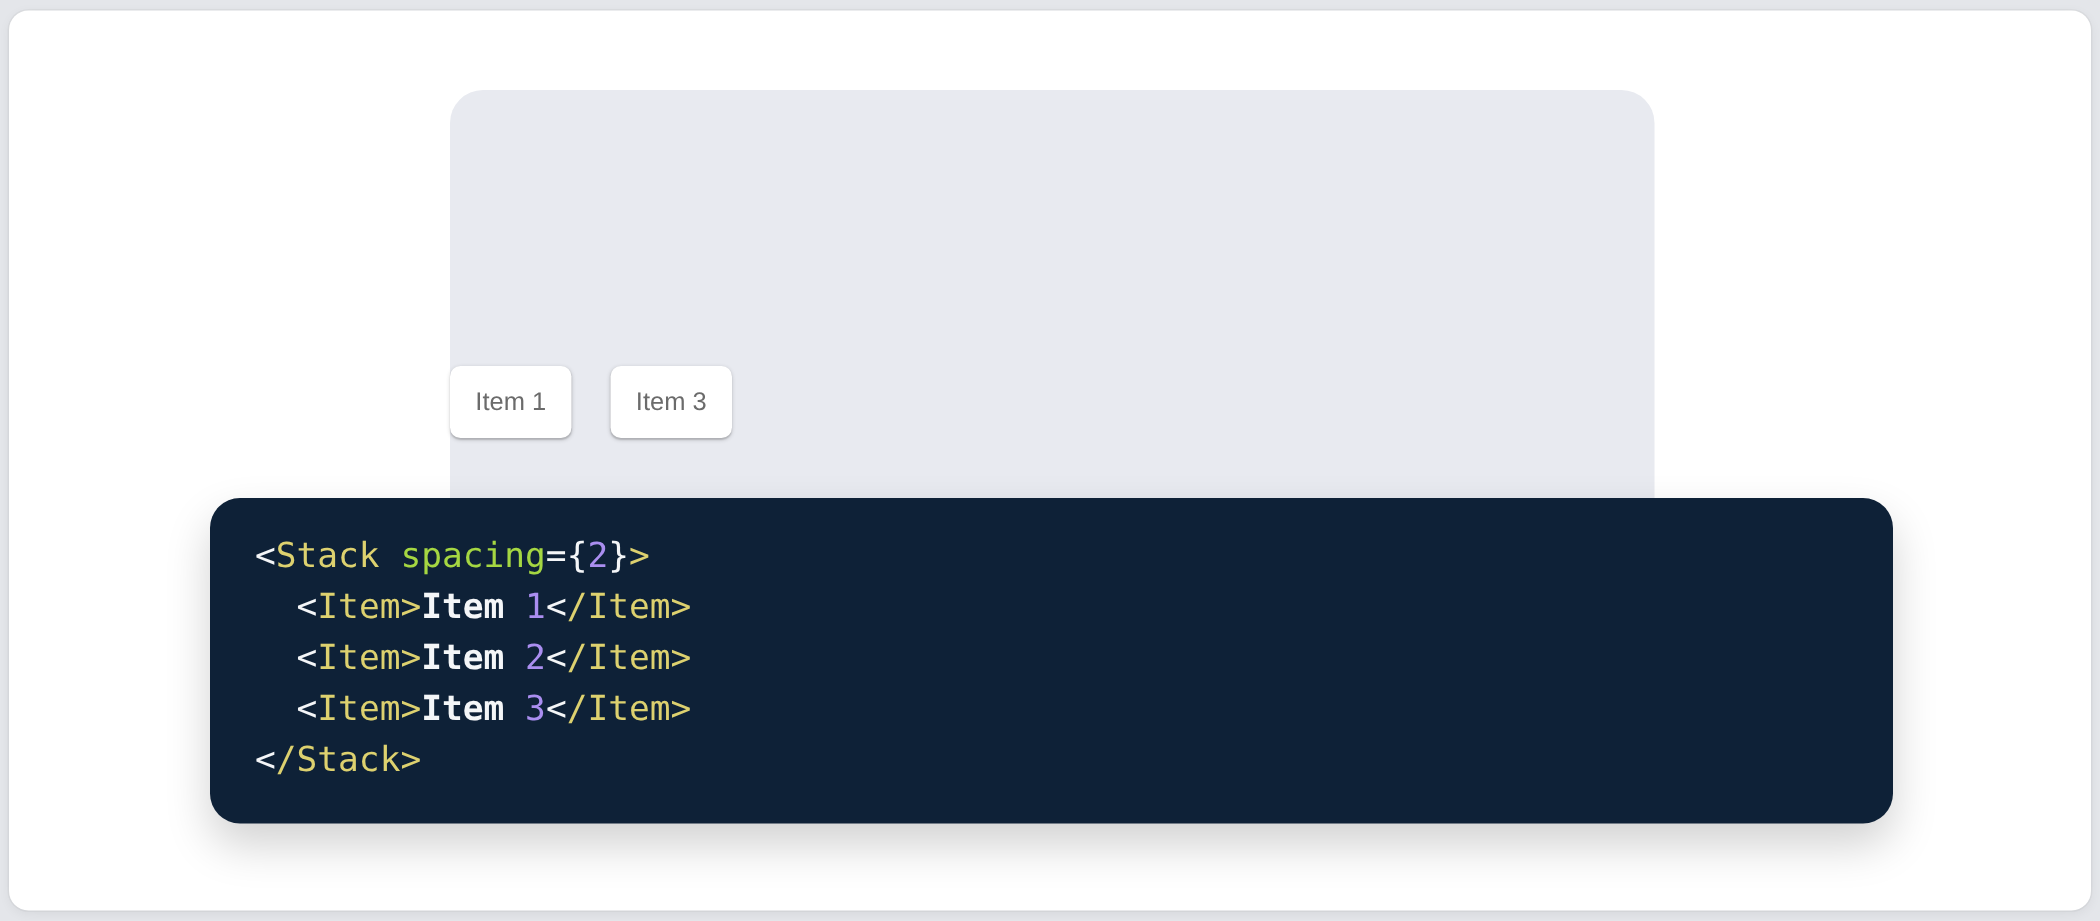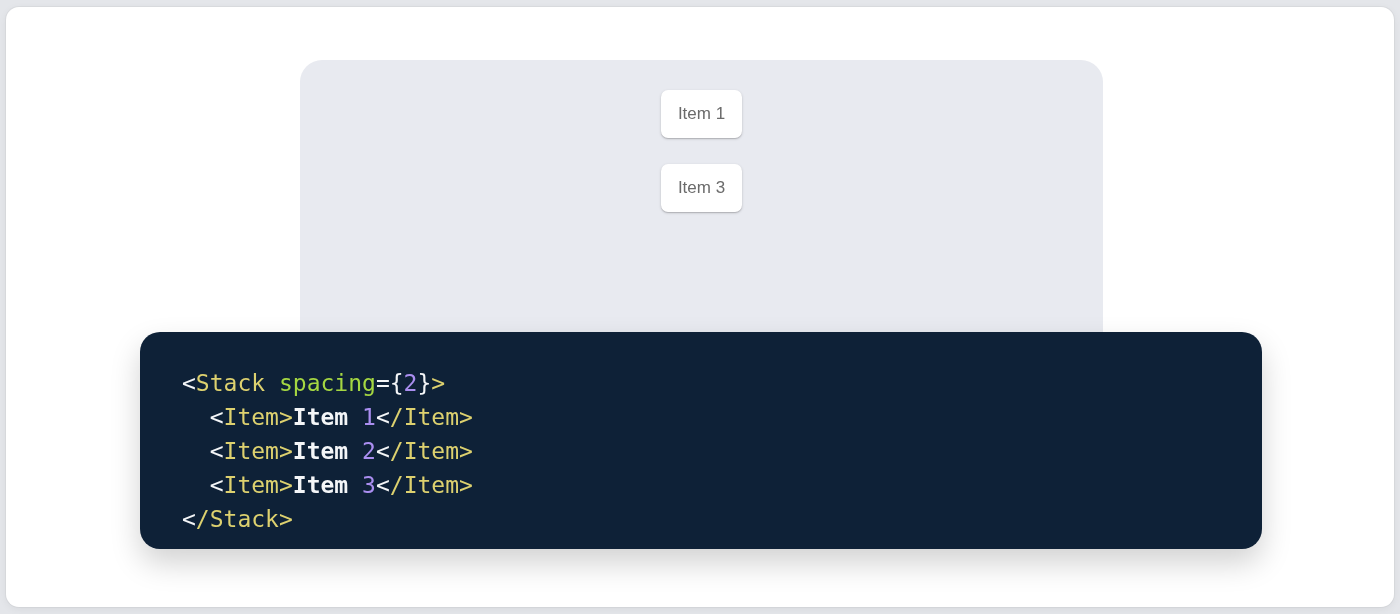--- a/index.html
+++ b/index.html
@@ -27,21 +27,21 @@
   }
   .demo-panel {
     position: absolute;
     left: 294px;
     top: 53px;
     width: 803px;
     height: 386px;
     background: var(--panel-bg, #e8eaf0);
     border-radius: 22px;
     display: flex;
-    flex-direction: column;
+    flex-direction: row;
     align-items: center;
     padding-top: 30px;
     gap: 26px;
     box-sizing: border-box;
   }
   .stack-item {
     width: 81px;
     height: 48px;
     background: var(--item-bg, #ffffff);
     border-radius: 7px;
@@ -58,21 +58,21 @@
     top: 325px;
     width: 1122px;
     height: 217px;
     background: var(--code-bg, #0e2137);
     border-radius: 20px;
     box-shadow: 0 14px 30px rgba(0,0,0,0.18);
     padding: 22px 30px;
     box-sizing: border-box;
   }
   .code {
-    margin: 12px;
+    margin: 0;
     font-family: "DejaVu Sans Mono", "Liberation Mono", monospace;
     font-size: 23px;
     line-height: 34px;
     white-space: pre;
   }
   .code-line { height: 34px; }
   .tok-tag   { color: var(--tok-tag,   #ddd16f); }
   .tok-attr  { color: var(--tok-attr,  #a5d742); }
   .tok-num   { color: var(--tok-num,   #aa8ef0); }
   .tok-punc  { color: var(--tok-punc,  #f4f6f8); }

